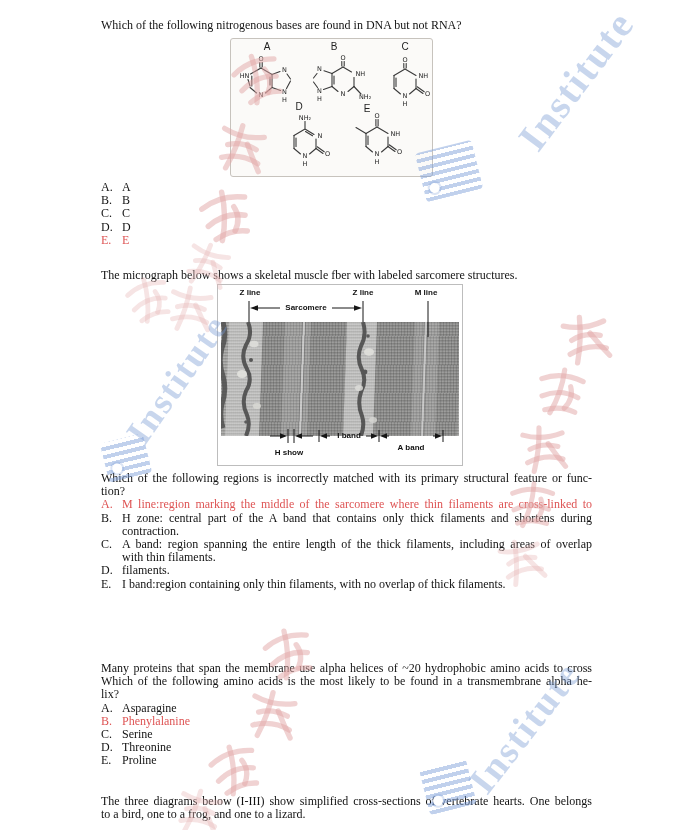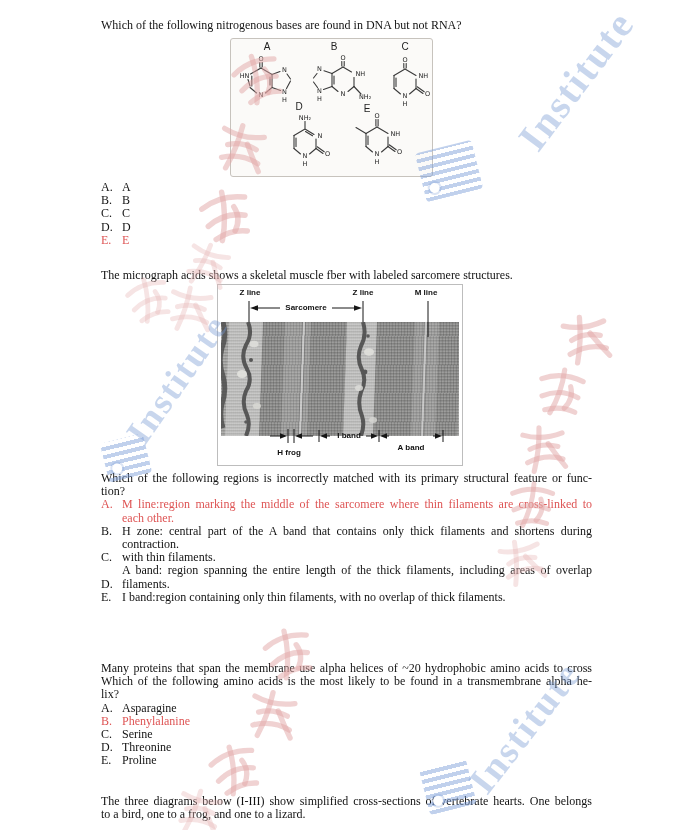--- a/index.html
+++ b/index.html
@@ -194,29 +194,29 @@
       <span class="let">D.</span>
       <div class="obody">D</div>
     </div>
     <div class="opt red">
       <span class="let">E.</span>
       <div class="obody">E</div>
     </div>
   </div>
 
   <div class="tblock" style="top:269px;">
-    <div class="ln">The micrograph acids shows a skeletal muscle fber with labeled sarcomere structures.</div>
+    <div class="ln">The micrograph below shows a skeletal muscle fber with labeled sarcomere structures.</div>
   </div>
 
   <div class="microbox">
     <span class="mlabel" style="left:14px; top:3px; width:36px;">Z line</span>
     <span class="mlabel" style="left:127px; top:3px; width:36px;">Z line</span>
     <span class="mlabel" style="left:190px; top:3px; width:36px;">M line</span>
     <span class="mlabel" style="left:64px; top:18px; width:48px;">Sarcomere</span>
-    <span class="mlabel" style="left:48px; top:163px; width:46px;">H frog</span>
+    <span class="mlabel" style="left:48px; top:163px; width:46px;">H show</span>
     <span class="mlabel" style="left:113px; top:146px; width:36px;">I band</span>
     <span class="mlabel" style="left:172px; top:146px; width:42px;margin-top:12px;">A band</span>
 
     <svg class="fig-arrows" width="244" height="180" viewBox="0 0 244 180">
 
       <line x1="31" y1="16" x2="31" y2="37"></line>
       <line x1="145" y1="16" x2="145" y2="37"></line>
       <line x1="210" y1="16" x2="210" y2="52"></line>
 
       <line x1="36" y1="23" x2="62" y2="23"></line>
@@ -274,35 +274,34 @@
     </div>
   </div>
 
   <div class="tblock" style="top:472px;">
     <div class="ln stretch">Which of the following regions is incorrectly matched with its primary structural feature or func-</div>
     <div class="ln">tion?</div>
     <div class="opt red">
       <span class="let">A.</span>
       <div class="obody">
         <div class="ln stretch">M line:region marking the middle of the sarcomere where thin filaments are cross-linked to</div>
-        <div class="ln">each other.</div>
       </div>
     </div>
     <div class="opt">
       <span class="let">B.</span>
       <div class="obody">
         <div class="ln stretch">H zone: central part of the A band that contains only thick filaments and shortens during</div>
         <div class="ln">contraction.</div>
       </div>
     </div>
     <div class="opt">
       <span class="let">C.</span>
       <div class="obody">
+        <div class="ln stretch">A band: region spanning the entire length of the thick filaments, including areas of overlap</div>
         <div class="ln">with thin filaments.</div>
-        <div class="ln stretch">A band: region spanning the entire length of the thick filaments, including areas of overlap</div>
       </div>
     </div>
     <div class="opt">
       <span class="let">D.</span>
       <div class="obody">
         <div class="ln">filaments.</div>
       </div>
     </div>
     <div class="opt">
       <span class="let">E.</span>

